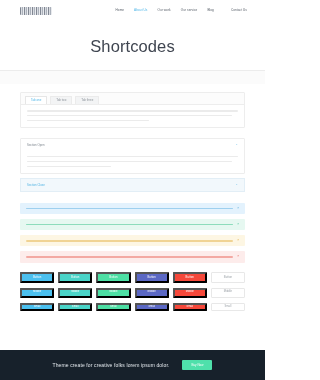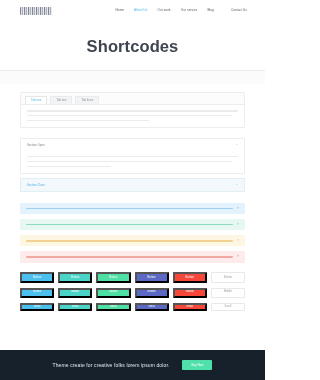--- a/index.html
+++ b/index.html
@@ -52,21 +52,21 @@
   
   .page-banner {
     height: 48px;
     background: #ffffff;
     display: flex;
     align-items: center;
     justify-content: center;
   }
   .page-title {
     font-size: 16.5px;
-    font-weight: 700;
+    font-weight: 400;
     color: #3f4550;
     letter-spacing: .1px;
   }
   .banner-rule {
     height: 1px;
     background: #ececec;
   }
   .gap-band { height: 13px; background: #fbfbfb; }
 
   

